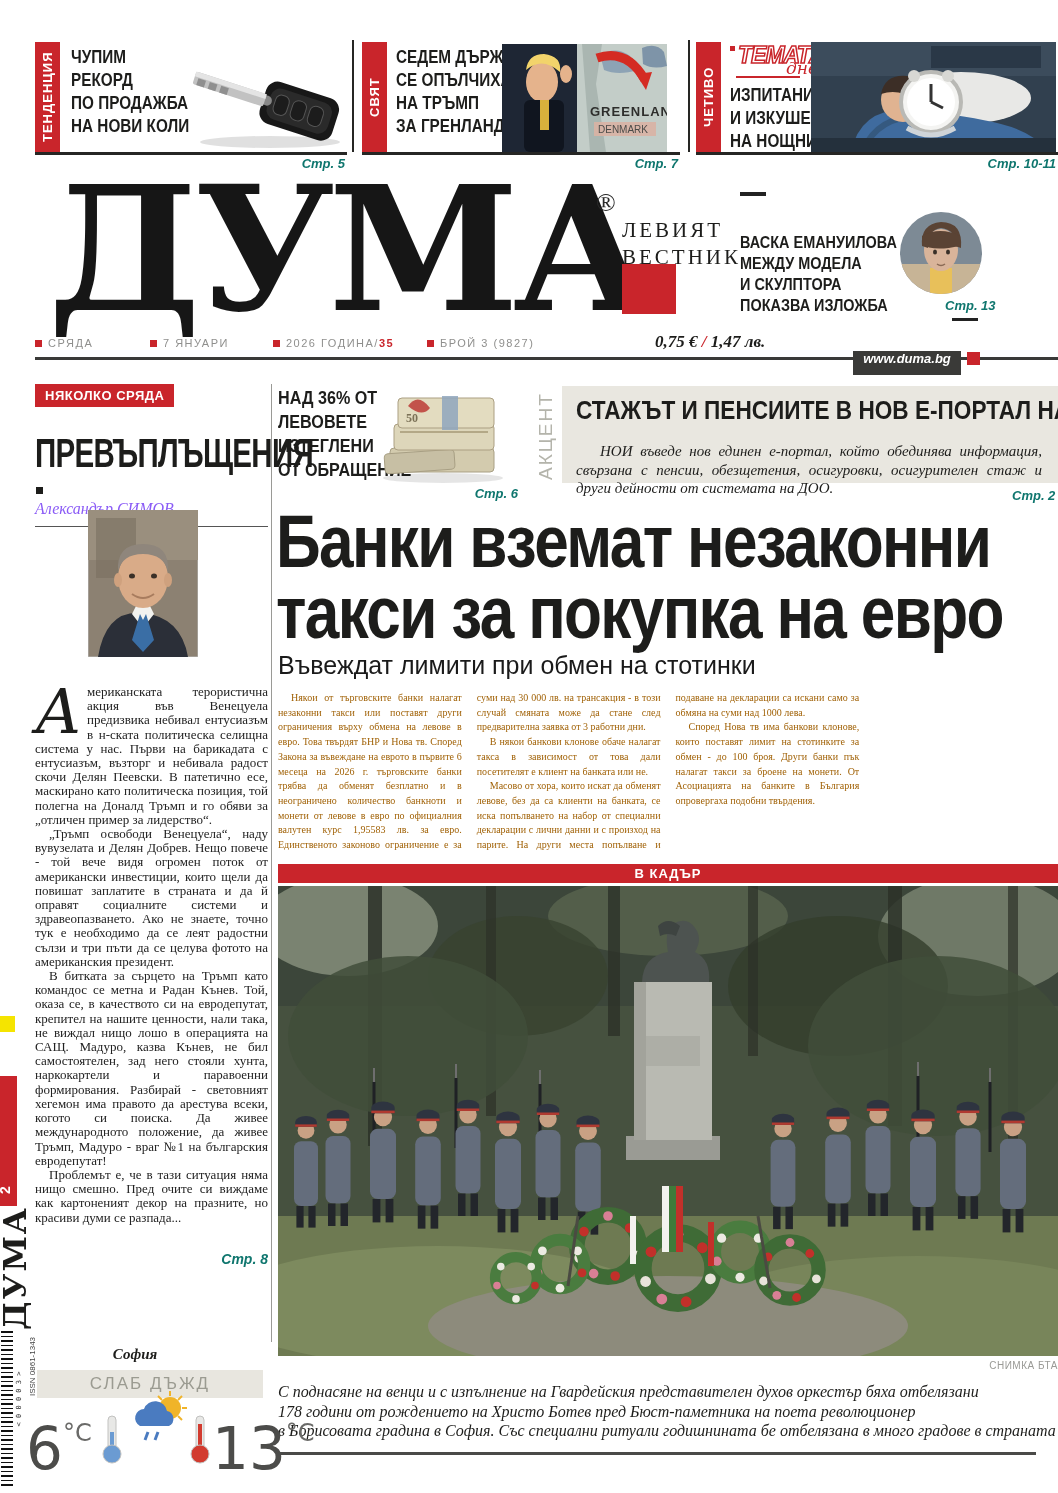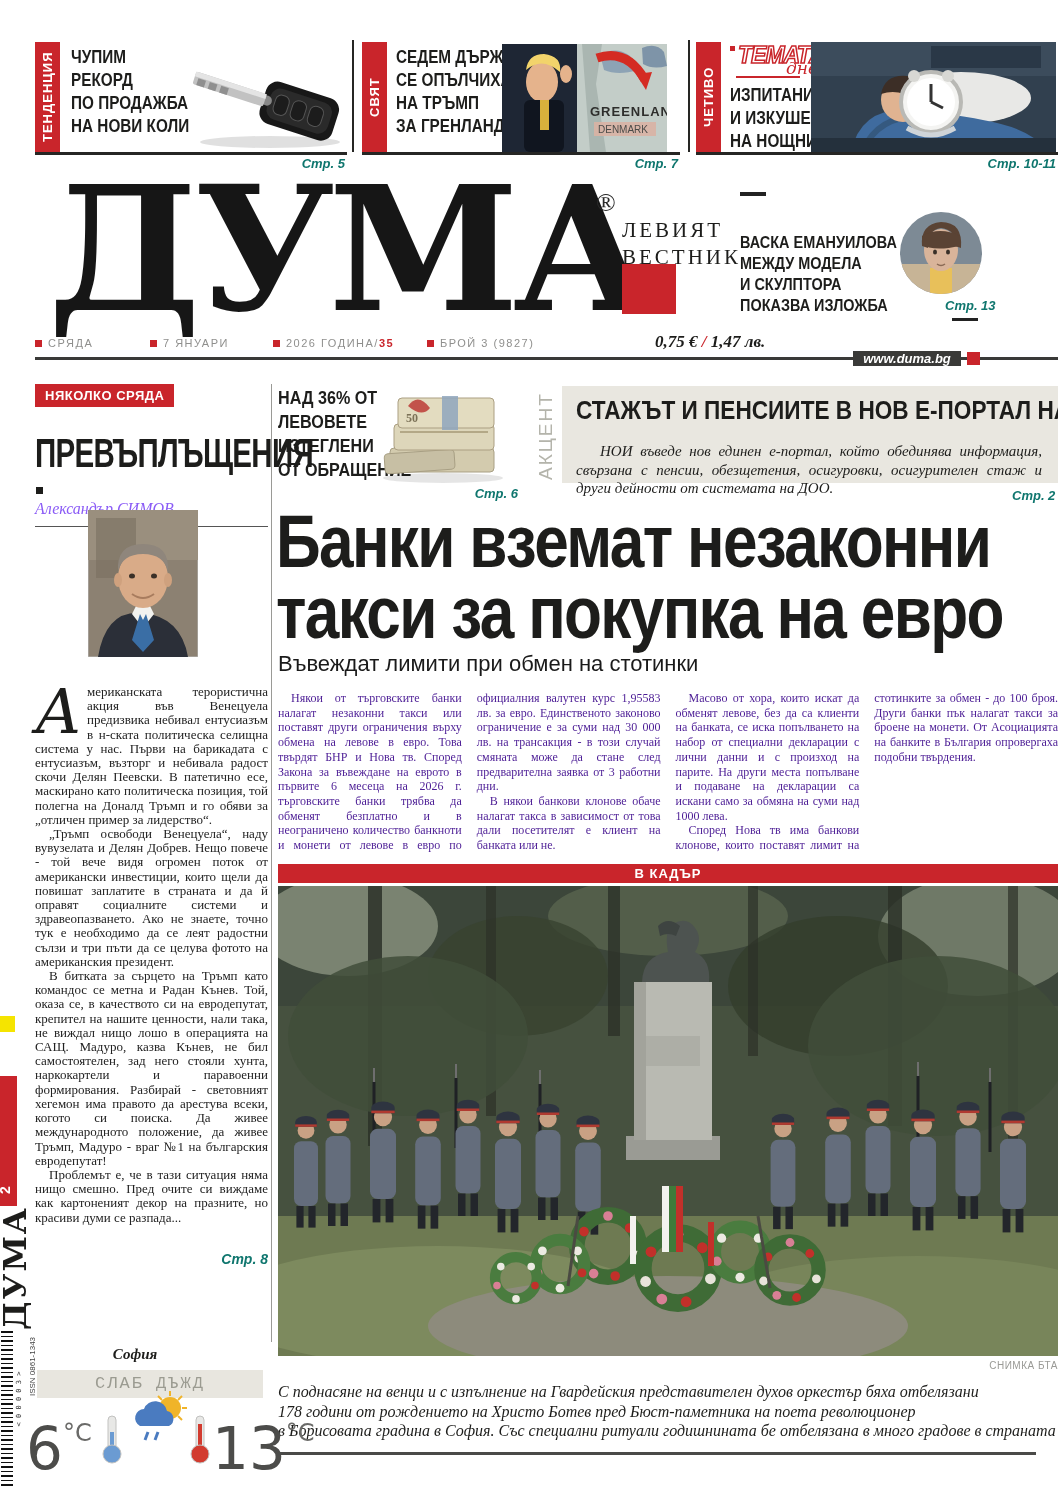--- a/index.html
+++ b/index.html
@@ -19,21 +19,21 @@
   .tline{border-top:3px solid #262624;}
   .sep{border-left:2px solid #262624;}
   .teaser-h{font-size:18px;line-height:23px;}
   .dot-sq{width:7px;height:7px;background:#c9252b;display:inline-block;margin-right:6px;}
   .datetxt{font-family:"Liberation Sans",sans-serif;font-size:11px;color:#8f8f8d;letter-spacing:1.5px;}
   .oppar{margin:0;text-indent:14px;}
   .leadpar{margin:0;text-indent:13px;}
   .dropcap{float:left;font-family:"DejaVu Serif",serif;font-style:italic;font-size:62px;
            line-height:50px;margin:2px 5px 0 0;color:#1d1d1b;}
   #lead-cols{columns:4;column-gap:15px;column-fill:auto;
-             font-size:12px;line-height:14.7px;text-align:justify;color:#4c1d95;}
+             font-size:10px;line-height:14.7px;text-align:justify;color:#a16207;}
   #opinion-body{font-size:13px;line-height:14.2px;text-align:justify;color:#222;}
   .capline{display:block;}
 </style>
 </head>
 <body>
 
 <div id="page">
 
   <div class="abs" style="left:0;top:1016px;width:15px;height:16px;background:#f5e400;"></div>
   <div class="abs" style="left:0;top:1076px;width:17px;height:130px;background:#c9252b;">
@@ -198,21 +198,21 @@
     <span class="datetxt abs" style="left:115px;"><span class="dot-sq"></span><span>7 ЯНУАРИ</span></span>
     <span class="datetxt abs" style="left:238px;"><span class="dot-sq"></span><span>2026 ГОДИНА/</span><span style="color:#c9252b;font-weight:bold;">35</span></span>
     <span class="datetxt abs" style="left:392px;"><span class="dot-sq"></span><span>БРОЙ 3 (9827)</span></span>
     <span class="abs" style="left:620px;top:-5px;font-style:italic;font-weight:bold;font-size:17px;color:#1d1d1b;">
       <span>0,75 €</span>
       <span style="color:#c9252b;">/</span>
       <span>1,47 лв.</span>
     </span>
   </div>
   <div class="abs" style="left:35px;top:357px;width:1023px;border-top:3px solid #3a3a38;"></div>
-  <div class="abs" style="left:853px;top:351px;width:108px;height:15px;background:#3a3a38;color:#fff;
+  <div class="abs" style="left:853px;top:351px;width:108px;height:24px;background:#3a3a38;color:#fff;
               font-family:'Liberation Sans',sans-serif;font-weight:bold;font-style:italic;font-size:13px;
               line-height:15px;text-align:center;">www.duma.bg</div>
   <div class="abs" style="left:967px;top:352px;width:13px;height:13px;background:#c9252b;"></div>
 
   <div class="abs" style="left:35px;top:384px;width:233px;">
     <div style="display:inline-block;background:#c9252b;color:#fff;font-family:'Liberation Sans',sans-serif;
                 font-weight:bold;font-size:13px;padding:4px 10px;letter-spacing:0.5px;">НЯКОЛКО СРЯДА</div>
     <div style="margin-top:23px;">
       <span class="cx cond" style="font-size:41px;transform:scaleX(.72);letter-spacing:-1px;">ПРЕВЪПЛЪЩЕНИЯ</span>
     </div>
@@ -280,21 +280,21 @@
     </div>
     <div style="padding:4px 16px 0 14px;font-style:italic;font-size:15px;line-height:18.5px;
                 text-align:justify;text-indent:24px;color:#1d1d1b;margin-top:12px;">НОИ въведе нов единен е-портал, който обединява информация, свързана с пенсии, обезщетения, осигуровки, осигурителен стаж и други дейности от системата на ДОО.</div>
   </div>
   <div class="abs pageref" style="left:1012px;top:488px;">Стр. 2</div>
 
   <div class="abs" style="left:276px;top:506px;width:782px;">
     <div><span class="cx cond" style="font-size:74px;line-height:71px;letter-spacing:-2px;transform:scaleX(.84);">Банки вземат незаконни</span></div>
     <div><span class="cx cond" style="font-size:74px;line-height:71px;letter-spacing:-2px;transform:scaleX(.84);">такси за покупка на евро</span></div>
   </div>
-  <div class="abs" style="left:278px;top:651px;font-family:'Liberation Sans',sans-serif;font-size:22px;color:#1a1a1a;">Въвеждат лимити при обмен на стотинки</div>
+  <div class="abs" style="left:278px;top:651px;font-family:'Liberation Sans',sans-serif;font-size:25px;color:#1a1a1a;">Въвеждат лимити при обмен на стотинки</div>
 
   <div class="abs" id="lead-cols" style="left:278px;top:691px;width:780px;height:172px;">
     <p class="leadpar" style="text-indent:13px;">Някои от търговските банки налагат незаконни такси или поставят други ограничения върху обмена на левове в евро. Това твърдят БНР и Нова тв. Според Закона за въвеждане на еврото в първите 6 месеца на 2026 г. търговските банки трябва да обменят безплатно и в неограничено количество банкноти и монети от левове в евро по официалния валутен курс 1,95583 лв. за евро. Единственото законово ограничение е за суми над 30 000 лв. на трансакция - в този случай смяната може да стане след предварителна заявка от 3 работни дни.</p>
     <p class="leadpar">В някои банкови клонове обаче налагат такса в зависимост от това дали посетителят е клиент на банката или не.</p>
     <p class="leadpar">Масово от хора, които искат да обменят левове, без да са клиенти на банката, се иска попълването на набор от специални декларации с лични данни и с произход на парите. На други места попълване и подаване на декларации са искани само за обмяна на суми над 1000 лева.</p>
     <p class="leadpar">Според Нова тв има банкови клонове, които поставят лимит на стотинките за обмен - до 100 броя. Други банки пък налагат такси за броене на монети. От Асоциацията на банките в България опровергаха подобни твърдения.</p>
   </div>
 
   <div class="abs" style="left:278px;top:864px;width:780px;height:19px;background:#c9252b;color:#fff;
               font-family:'Liberation Sans',sans-serif;font-weight:bold;font-size:13px;line-height:19px;
@@ -409,21 +409,21 @@
   <div class="abs" style="left:278px;top:1382px;width:780px;font-style:italic;font-size:16px;line-height:19.5px;color:#1d1d1b;">
     <span class="capline">С поднасяне на венци и с изпълнение на Гвардейския представителен духов оркестър бяха отбелязани</span>
     <span class="capline">178 години от рождението на Христо Ботев пред Бюст-паметника на поета революционер</span>
     <span class="capline">в Борисовата градина в София. Със специални ритуали годишнината бе отбелязана в много градове в страната</span>
   </div>
   <div class="abs" style="left:278px;top:1452px;width:758px;border-top:3px solid #4a4a48;"></div>
 
   <div class="abs" style="left:0;top:1346px;width:270px;height:145px;">
     <div style="text-align:center;font-weight:bold;font-style:italic;font-size:15px;color:#1d1d1b;">София</div>
     <div style="margin:7px 0 0 37px;width:226px;height:28px;background:#e8e6df;color:#9b9b91;
-                font-family:Liberation Mono, monospace;font-size:17px;line-height:28px;
+                font-family:Liberation Sans, sans-serif;font-size:17px;line-height:28px;
                 text-align:center;letter-spacing:2px;">СЛАБ ДЪЖД</div>
     <div class="abs" style="left:26px;top:58px;font-family:'DejaVu Sans',sans-serif;font-size:58px;line-height:58px;color:#4c4c4a;">
       <span>6</span><span style="font-size:24px;vertical-align:28px;color:#6a6a68;">°C</span>
     </div>
     <div class="abs" style="left:100px;top:66px;">
       <svg width="24" height="52" viewBox="0 0 24 52">
         <rect x="8" y="4" width="8" height="34" rx="4" fill="#e8e8e6" stroke="#c2c2c0"></rect>
         <rect x="10" y="20" width="4" height="18" fill="#6b9bd2"></rect>
         <circle cx="12" cy="42" r="9" fill="#6b9bd2" stroke="#c2c2c0"></circle>
       </svg>

